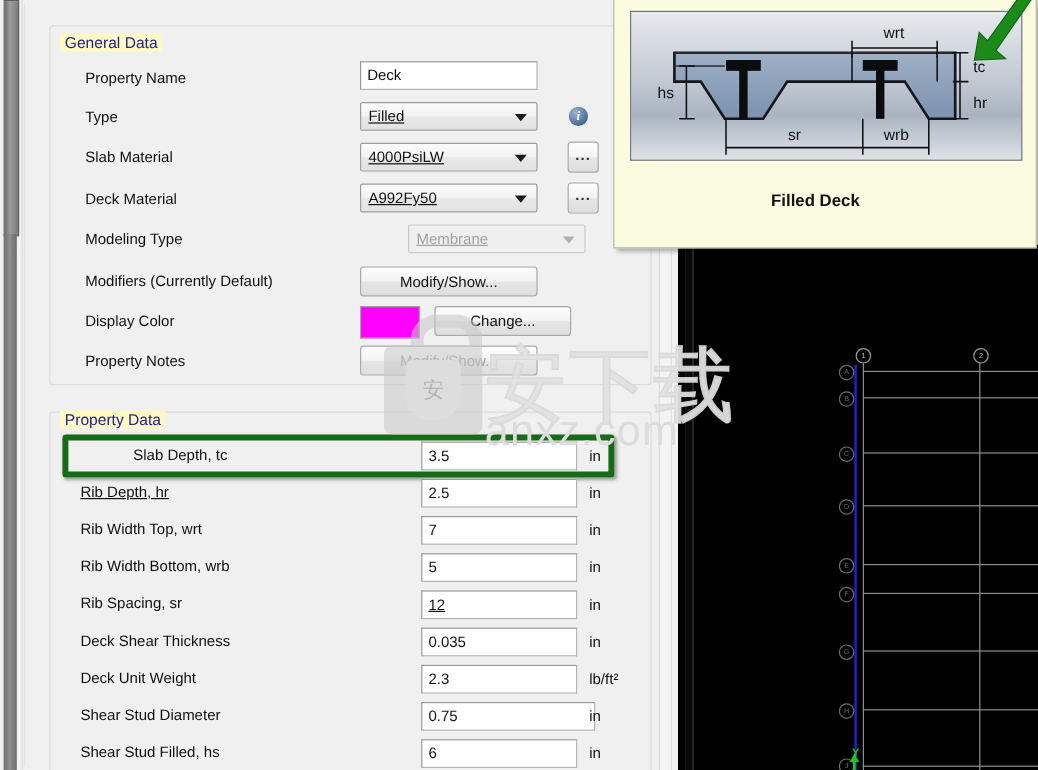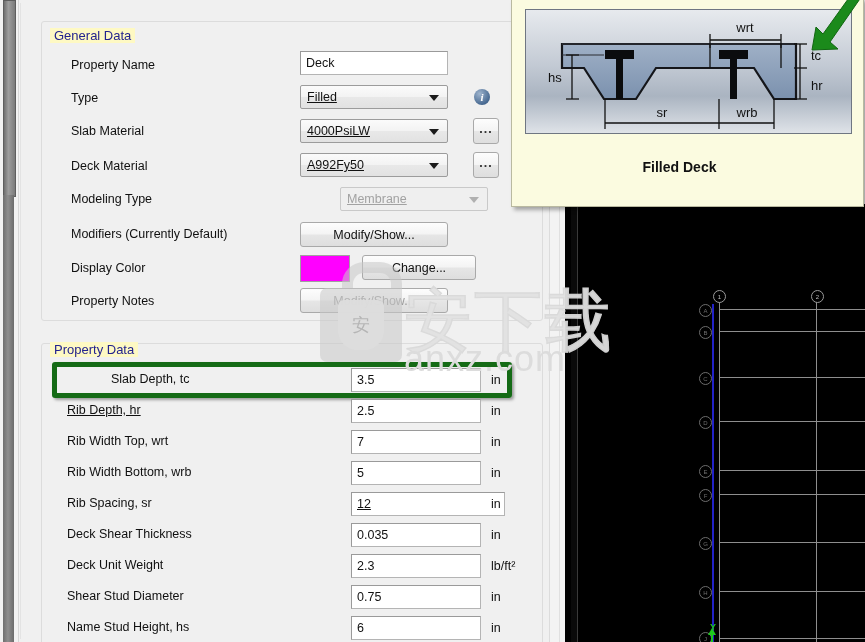--- a/index.html
+++ b/index.html
@@ -192,36 +192,36 @@
 
       <div class="lbl" style="left:46px;top:431px;">Rib Width Top, wrt</div>
       <div class="tbox sunken" style="left:330px;top:427px;width:130px;">7</div>
       <div class="unit" style="left:470px;top:432px;">in</div>
 
       <div class="lbl" style="left:46px;top:462px;">Rib Width Bottom, wrb</div>
       <div class="tbox sunken" style="left:330px;top:458px;width:130px;">5</div>
       <div class="unit" style="left:470px;top:463px;">in</div>
 
       <div class="lbl" style="left:46px;top:493px;">Rib Spacing, sr</div>
-      <div class="tbox sunken" style="left:330px;top:489px;width:154px;text-decoration:underline;">12</div>
+      <div class="tbox sunken" style="left:330px;top:489px;width:130px;text-decoration:underline;">12</div>
       <div class="unit" style="left:470px;top:494px;">in</div>
 
       <div class="lbl" style="left:46px;top:524px;">Deck Shear Thickness</div>
       <div class="tbox sunken" style="left:330px;top:520px;width:130px;">0.035</div>
       <div class="unit" style="left:470px;top:525px;">in</div>
 
       <div class="lbl" style="left:46px;top:555px;">Deck Unit Weight</div>
       <div class="tbox sunken" style="left:330px;top:551px;width:130px;">2.3</div>
       <div class="unit" style="left:470px;top:556px;">lb/ft²</div>
 
       <div class="lbl" style="left:46px;top:586px;">Shear Stud Diameter</div>
-      <div class="tbox sunken" style="left:330px;top:582px;width:130px;">0.75</div>
+      <div class="tbox sunken" style="left:330px;top:582px;width:145px;">0.75</div>
       <div class="unit" style="left:470px;top:587px;">in</div>
 
-      <div class="lbl" style="left:46px;top:617px;">Name Stud Height, hs</div>
+      <div class="lbl" style="left:46px;top:617px;">Shear Stud Filled, hs</div>
       <div class="tbox sunken" style="left:330px;top:613px;width:130px;">6</div>
       <div class="unit" style="left:470px;top:618px;">in</div>
 
     </div>
   </div>
 
   <div class="strip">
     <div class="s2"></div>
   </div>
   <div class="blackbar"></div>

